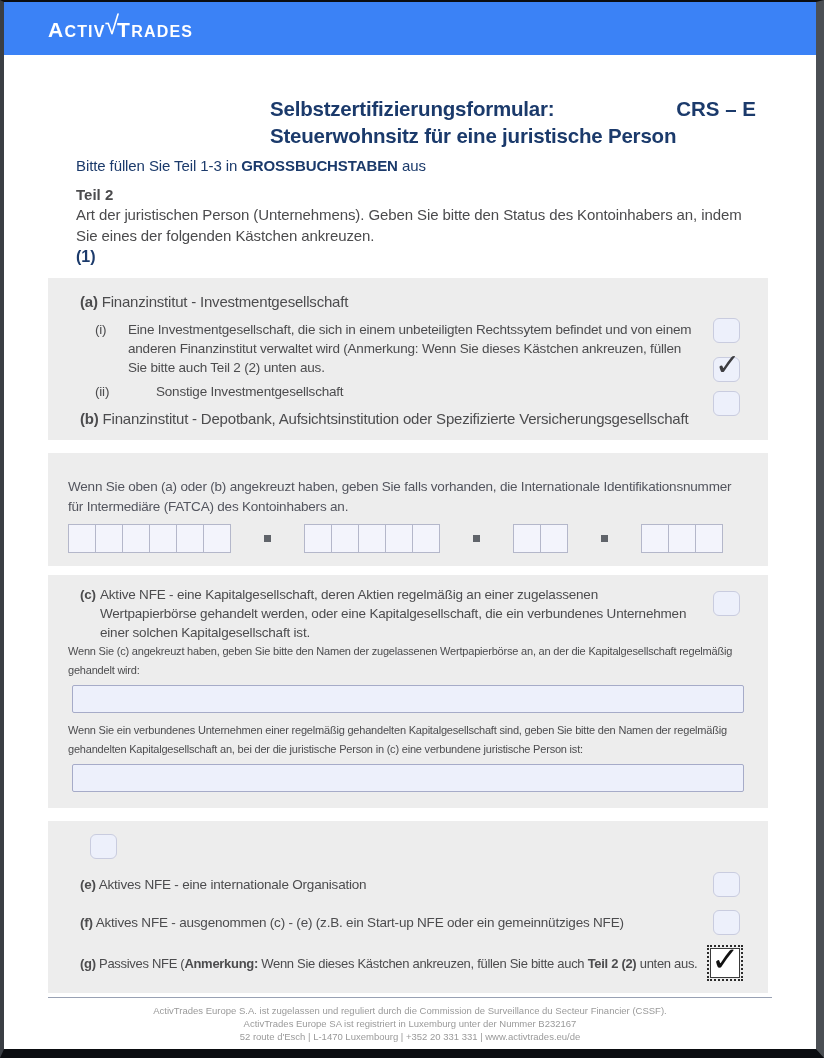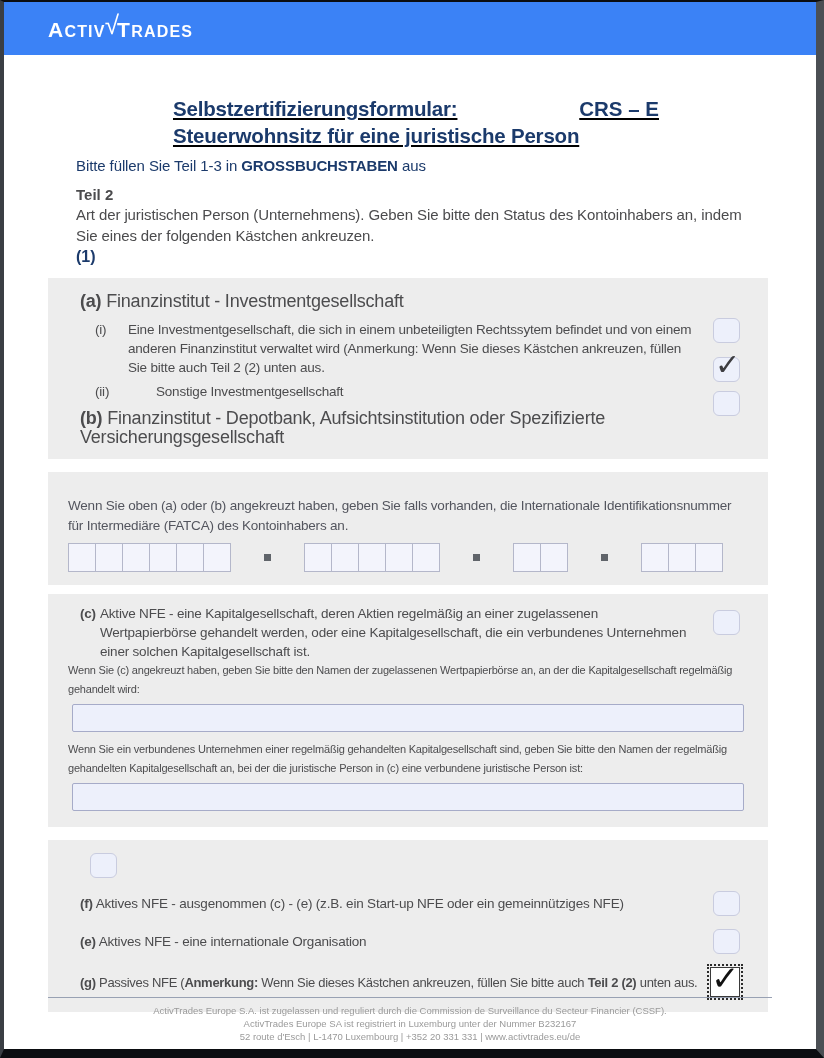--- a/index.html
+++ b/index.html
@@ -20,35 +20,35 @@
   
   .topbar { height:53px; background:#3b82f6; display:flex; align-items:center; padding-left:44px; }
   .logo { color:#ffffff; font-weight:bold; letter-spacing:1.2px; white-space:nowrap; }
   .logo .lg { font-size:21px; }
   .logo .sm { font-size:16px; }
   .logo .logo-check { font-size:26px; font-weight:normal; position:relative; top:-3px; margin:0 -3px 0 -1px; }
 
   .content { padding:0 48px 0 44px; }
 
   
-  .title-row { display:flex; justify-content:center; align-items:flex-start; margin:40px 12px 0 28px;text-decoration:underline; }
+  .title-row { display:flex; justify-content:flex-end; align-items:flex-start; margin:40px 12px 0 28px; }
   h1 { font-size:20.5px; line-height:27px; color:#1b3a6b; font-weight:bold; letter-spacing:-0.2px; }
   .crs-code { font-size:20.5px; font-weight:bold; color:#1b3a6b; margin-top:2px; }
   .instruction { margin:8px 0 0 28px; font-size:15px; color:#1b3a6b; letter-spacing:-0.1px; }
 
   .part-heading { margin:12px 0 0 28px; font-size:15px; font-weight:bold; color:#4b4b4d; }
   .part-desc { margin:1px 0 0 28px; font-size:15px; line-height:21px; color:#4b4b4d; max-width:688px; letter-spacing:-0.1px; }
   .part-num { margin:2px 0 0 28px; font-size:16px; font-weight:bold; color:#1b3a6b; }
 
   .graybox { background:#ededed; position:relative; letter-spacing:-0.2px; }
   .graybox, .graybox * { color:#4c4c4e; }
 
   
   .box1 { margin-top:12px; padding:14px 76px 12px 32px; min-height:150px; }
-  .box1 .row-label { font-size:18px; line-height:19px; }
+  .box1 .row-label { font-size:15px; line-height:19px; }
   .row-roman { display:flex; margin:9px 0 0 15px; font-size:13.5px; line-height:19px; }
   .row-roman .inum { width:33px; flex-shrink:0; }
   .row-roman .itext { max-width:600px; }
   .box1 .row-b { margin-top:8px; }
   .box1 .row-ii { margin-top:5px;gap:28px; }
 
   
   .cb {
     width:27px; height:25px; background:#edf0fb;
     border:1.5px solid #c9ccdf; border-radius:6px;
@@ -190,25 +190,25 @@
 
         <p>Wenn Sie ein verbundenes Unternehmen einer regelmäßig gehandelten Kapitalgesellschaft sind, geben Sie bitte den Namen der regelmäßig gehandelten Kapitalgesellschaft an, bei der die juristische Person in (c) eine verbundene juristische Person ist:</p>
         <input class="text-input" type="text" value="" style="">
       </div>
 
       <div class="graybox box4">
         <div class="row4">
           <div class="cb"></div>
         </div>
         <div class="row4">
+          <div class="opt-text"><b>(e)</b> <span>Aktives NFE - eine internationale Organisation</span></div>
+          <div class="cb"></div>
+        </div>
+        <div class="row4">
           <div class="opt-text"><b>(f)</b> <span>Aktives NFE - ausgenommen (c) - (e) (z.B. ein Start-up NFE oder ein gemeinnütziges NFE)</span></div>
-          <div class="cb"></div>
-        </div>
-        <div class="row4">
-          <div class="opt-text"><b>(e)</b> <span>Aktives NFE - eine internationale Organisation</span></div>
           <div class="cb"></div>
         </div>
         <div class="row4 row-g">
           <div class="opt-text"><b>(g)</b> <span>Passives NFE (</span><b>Anmerkung:</b><span> Wenn Sie dieses Kästchen ankreuzen, füllen Sie bitte auch </span><b>Teil 2 (2)</b><span> unten aus.</span></div>
           <div class="cb-g checked">
               <span class="check">✓</span>
             </div>
         </div>
       </div>
 

